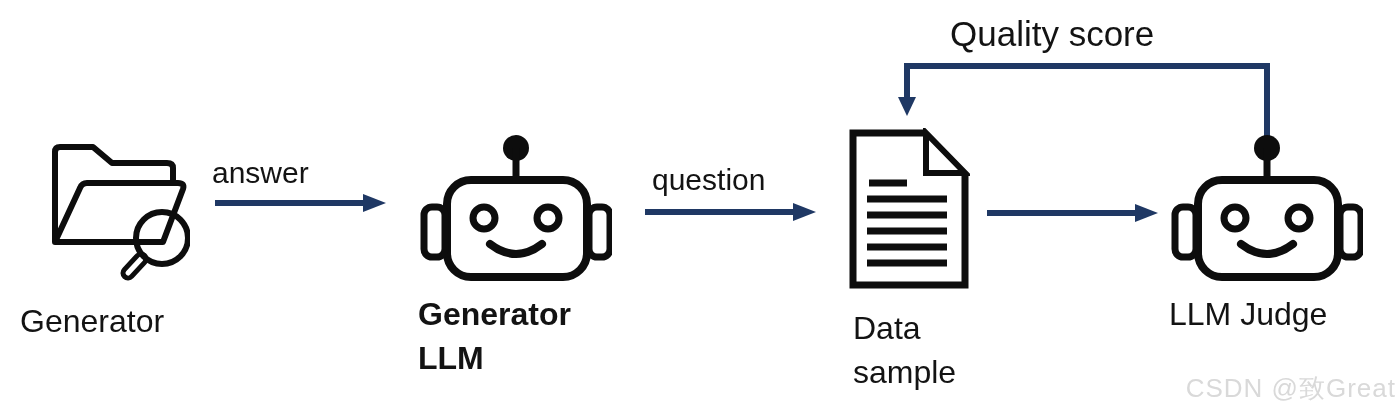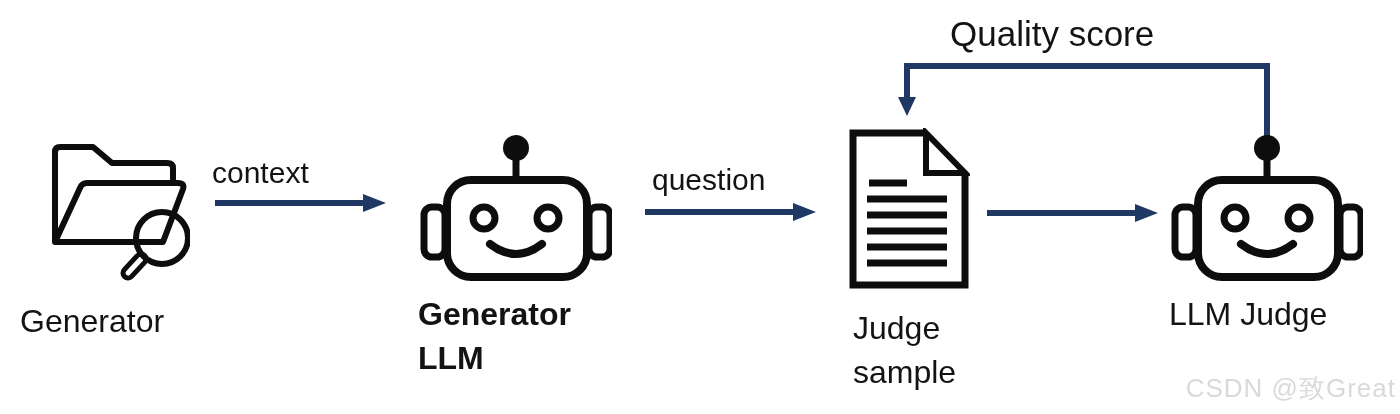--- a/index.html
+++ b/index.html
@@ -57,21 +57,21 @@
 
     <path class="icon-stroke" stroke-width="6" stroke-linejoin="round" d="M15,107 L40,53 Q42,48 47,48 L138,48 Q145,48 143,54 L123,107 Z"></path>
 
     <line x1="101" y1="124" x2="88" y2="138" stroke="#0d0d0d" stroke-width="15" stroke-linecap="round"></line>
     <line x1="101" y1="124" x2="88" y2="138" stroke="#ffffff" stroke-width="5" stroke-linecap="round"></line>
 
     <circle class="icon-stroke" cx="122" cy="103" r="26" stroke-width="6" fill="#ffffff" fill-opacity="0"></circle>
   </svg>
   <div class="abs node-label center" style="left:20px; top:299px; width:195px;">Generator</div>
 
-  <div class="abs edge-label center" style="left:212px; top:156px; width:150px;">context</div>
+  <div class="abs edge-label center" style="left:212px; top:156px; width:150px;">answer</div>
   <svg class="abs" style="left:213px; top:193px;" width="176" height="20">
     <line class="arrow-line" x1="2" y1="10" x2="153" y2="10" stroke-width="6"></line>
     <polygon class="arrow-head" points="150,1 173,10 150,19"></polygon>
   </svg>
 
   <svg class="abs" style="left:420px; top:133px;" width="192" height="150" viewBox="0 0 192 150">
     <circle class="icon-fill" cx="96" cy="15" r="13"></circle>
     <line class="icon-stroke" x1="96" y1="15" x2="96" y2="50" stroke-width="7"></line>
     <rect class="icon-stroke" x="27" y="47" width="140" height="97" rx="24" fill="#ffffff" stroke-width="8"></rect>
     <rect class="icon-stroke" x="4" y="74" width="21" height="50" rx="8" stroke-width="7"></rect>
@@ -91,21 +91,21 @@
   <svg class="abs" style="left:848px; top:128px;" width="122" height="162" viewBox="0 0 122 162">
     <path class="icon-stroke" stroke-width="7" stroke-linejoin="miter" d="M78,5 L5,5 L5,157 L117,157 L117,45"></path>
     <path class="icon-stroke" stroke-width="6" stroke-linejoin="miter" d="M78,5 L78,45 L117,45 Z"></path>
     <line class="icon-stroke" x1="21" y1="55" x2="59" y2="55" stroke-width="7"></line>
     <line class="icon-stroke" x1="19" y1="71" x2="99" y2="71" stroke-width="7"></line>
     <line class="icon-stroke" x1="19" y1="87" x2="99" y2="87" stroke-width="7"></line>
     <line class="icon-stroke" x1="19" y1="103" x2="99" y2="103" stroke-width="7"></line>
     <line class="icon-stroke" x1="19" y1="119" x2="99" y2="119" stroke-width="7"></line>
     <line class="icon-stroke" x1="19" y1="135" x2="99" y2="135" stroke-width="7"></line>
   </svg>
-  <div class="abs node-label" style="left:853px; top:306px;"><span>Judge</span><br><span>sample</span></div>
+  <div class="abs node-label" style="left:853px; top:306px;"><span>Data</span><br><span>sample</span></div>
 
   <svg class="abs" style="left:985px; top:203px;" width="176" height="20">
     <line class="arrow-line" x1="2" y1="10" x2="153" y2="10" stroke-width="6"></line>
     <polygon class="arrow-head" points="150,1 173,10 150,19"></polygon>
   </svg>
 
   <svg class="abs" style="left:1171px; top:133px;" width="192" height="150" viewBox="0 0 192 150">
     <circle class="icon-fill" cx="96" cy="15" r="13"></circle>
     <line class="icon-stroke" x1="96" y1="15" x2="96" y2="50" stroke-width="7"></line>
     <rect class="icon-stroke" x="27" y="47" width="140" height="97" rx="24" fill="#ffffff" stroke-width="8"></rect>

